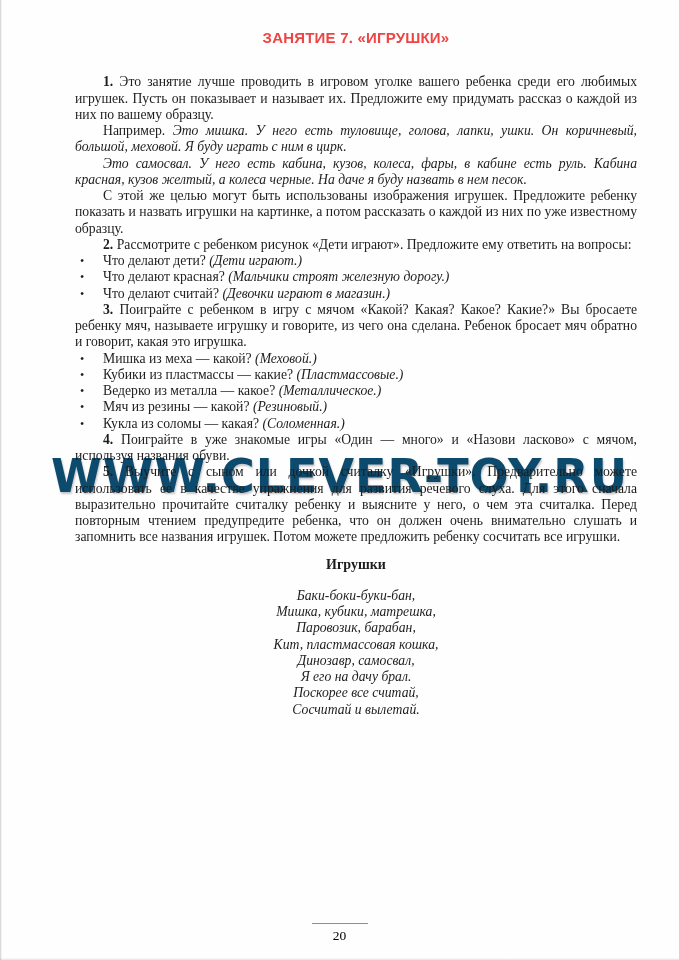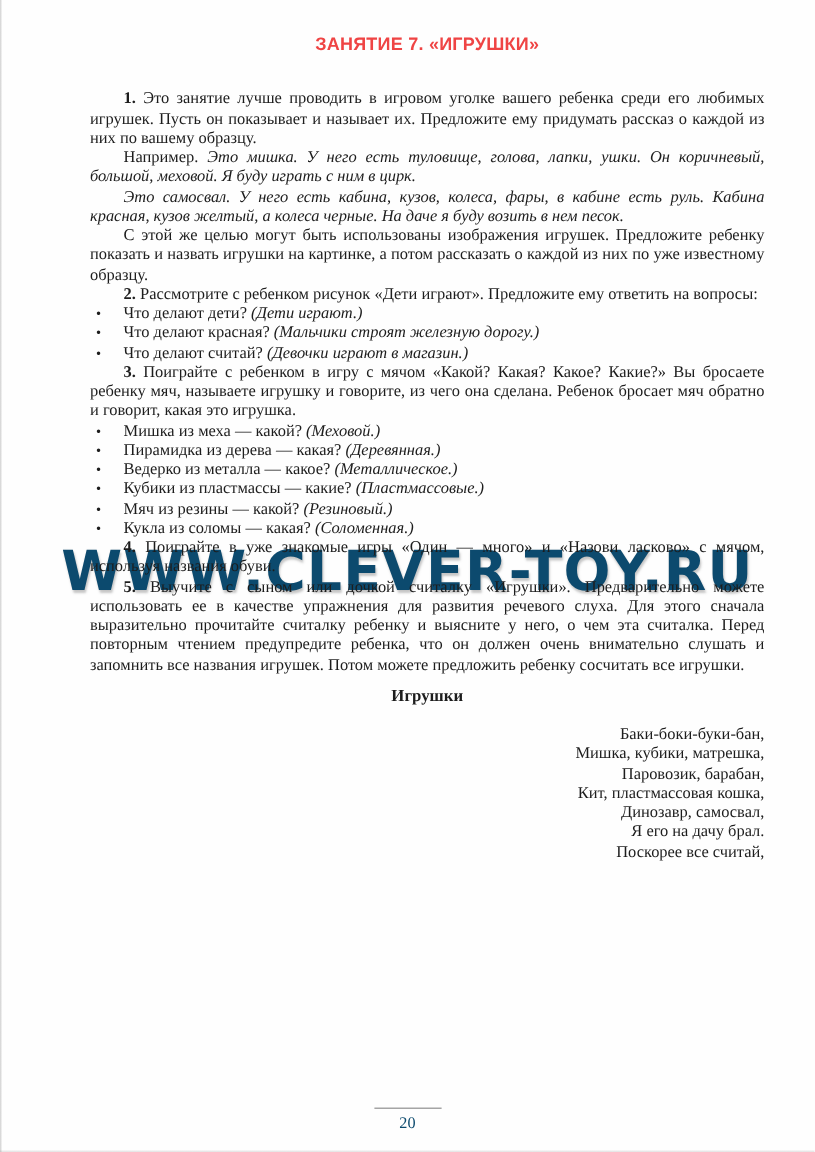--- a/index.html
+++ b/index.html
@@ -71,21 +71,21 @@
   }
   .pairs .col-1 { width: 155px; }
   .pairs .col-2 { }
   .poem-heading {
     text-align: center;
     font-weight: bold;
     font-size: 14px;
     margin: 11px 0 15px 0;
     text-indent: 0;
   }
-  .poem { text-align: right; }
+  .poem { text-align: center; font-style: italic; }
   .watermark {
     position: absolute;
     top: 449px;
     left: 36px;
     width: 607px;
     text-align: center;
     z-index: 0;
     font-family: "DejaVu Sans", sans-serif;
     font-weight: bold;
     font-size: 46px;
@@ -101,75 +101,75 @@
     bottom: 16px;
     text-align: center;
     z-index: 1;
   }
   .footer-rule {
     width: 56px;
     height: 0;
     border-top: 1.5px solid #8f8f8f;
     margin: 0 auto 4px auto;
   }
-  .page-number { font-size: 13.5px; color: #0c4a6e; }
+  .page-number { font-size: 13.5px; color: #000000; }
 </style>
 </head>
 <body>
 
 <div class="page">
 
   <div class="watermark">WWW.CLEVER-TOY.RU</div>
 
   <div class="content">
 
     <h1 class="title">ЗАНЯТИЕ 7. «ИГРУШКИ»</h1>
 
     <p class="para"><span class="num">1.</span><span> Это занятие лучше проводить в игровом уголке вашего ребенка среди его любимых игрушек. Пусть он показывает и называет их. Предложите ему придумать рассказ о каждой из них по вашему образцу.</span></p>
 
     <p class="para"><span>Например. </span><span class="it">Это мишка. У него есть туловище, голова, лапки, ушки. Он коричневый, большой, меховой. Я буду играть с ним в цирк.</span></p>
 
-    <p class="para"><span class="it">Это самосвал. У него есть кабина, кузов, колеса, фары, в кабине есть руль. Кабина красная, кузов желтый, а колеса черные. На даче я буду возить в нем песок.</span></p>
+    <p class="para"><span class="it">Это самосвал. У него есть кабина, кузов, колеса, фары, в кабине есть руль. Кабина красная, кузов желтый, а колеса черные. На даче я буду назвать в нем песок.</span></p>
 
     <p class="para"><span>С этой же целью могут быть использованы изображения игрушек. Предложите ребенку показать и назвать игрушки на картинке, а потом рассказать о каждой из них по уже известному образцу.</span></p>
 
     <p class="para"><span class="num">2.</span><span> Рассмотрите с ребенком рисунок «Дети играют». Предложите ему ответить на вопросы:</span></p>
 
     <ul class="bullets">
       <li><span>Что делают дети? </span><span class="it">(Дети играют.)</span></li>
       <li><span>Что делают красная? </span><span class="it">(Мальчики строят железную дорогу.)</span></li>
       <li><span>Что делают считай? </span><span class="it">(Девочки играют в магазин.)</span></li>
     </ul>
 
     <p class="para"><span class="num">3.</span><span> Поиграйте с ребенком в игру с мячом «Какой? Какая? Какое? Какие?» Вы бросаете ребенку мяч, называете игрушку и говорите, из чего она сделана. Ребенок бросает мяч обратно и говорит, какая это игрушка.</span></p>
 
     <ul class="bullets">
       <li><span>Мишка из меха — какой? </span><span class="it">(Меховой.)</span></li>
-      <li><span>Пирамидка из дерева — какая? </span><span class="it">(Деревянная.)</span></li>
+      <li><span>Кубики из пластмассы — какие? </span><span class="it">(Пластмассовые.)</span></li>
       <li><span>Ведерко из металла — какое? </span><span class="it">(Металлическое.)</span></li>
-      <li><span>Кубики из пластмассы — какие? </span><span class="it">(Пластмассовые.)</span></li>
       <li><span>Мяч из резины — какой? </span><span class="it">(Резиновый.)</span></li>
       <li><span>Кукла из соломы — какая? </span><span class="it">(Соломенная.)</span></li>
     </ul>
 
     <p class="para"><span class="num">4.</span><span> Поиграйте в уже знакомые игры «Один — много» и «Назови ласково» с мячом, используя названия обуви.</span></p>
 
 
     <p class="para"><span class="num">5.</span><span> Выучите с сыном или дочкой считалку «Игрушки». Предварительно можете использовать ее в качестве упражнения для развития речевого слуха. Для этого сначала выразительно прочитайте считалку ребенку и выясните у него, о чем эта считалка. Перед повторным чтением предупредите ребенка, что он должен очень внимательно слушать и запомнить все названия игрушек. Потом можете предложить ребенку сосчитать все игрушки.</span></p>
 
     <p class="poem-heading">Игрушки</p>
 
     <div class="poem">
       <div>Баки-боки-буки-бан,</div>
       <div>Мишка, кубики, матрешка,</div>
       <div>Паровозик, барабан,</div>
       <div>Кит, пластмассовая кошка,</div>
       <div>Динозавр, самосвал,</div>
       <div>Я его на дачу брал.</div>
       <div>Поскорее все считай,</div>
+      <div>Сосчитай и вылетай.</div>
     </div>
 
   </div>
 
   <div class="footer">
     <div class="footer-rule"></div>
     <div class="page-number">20</div>
   </div>
 
 </div>

